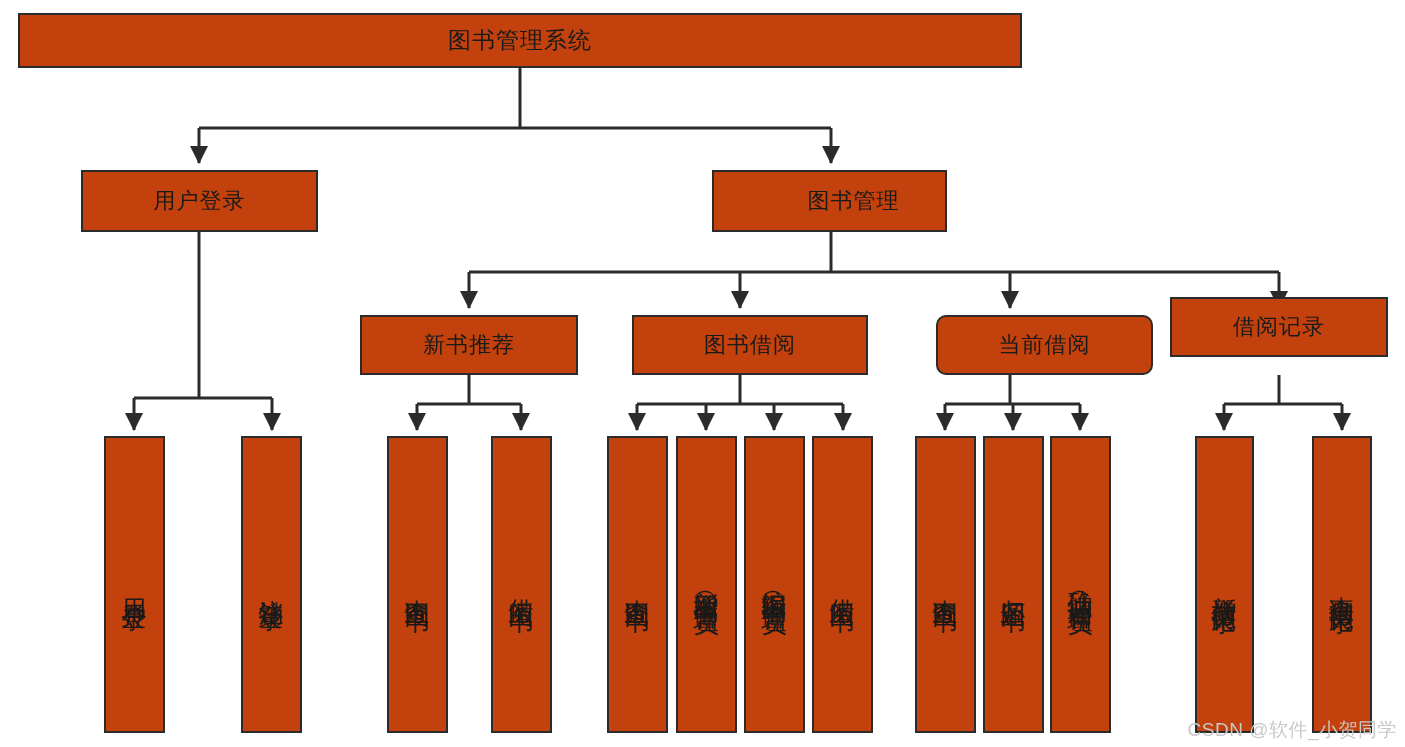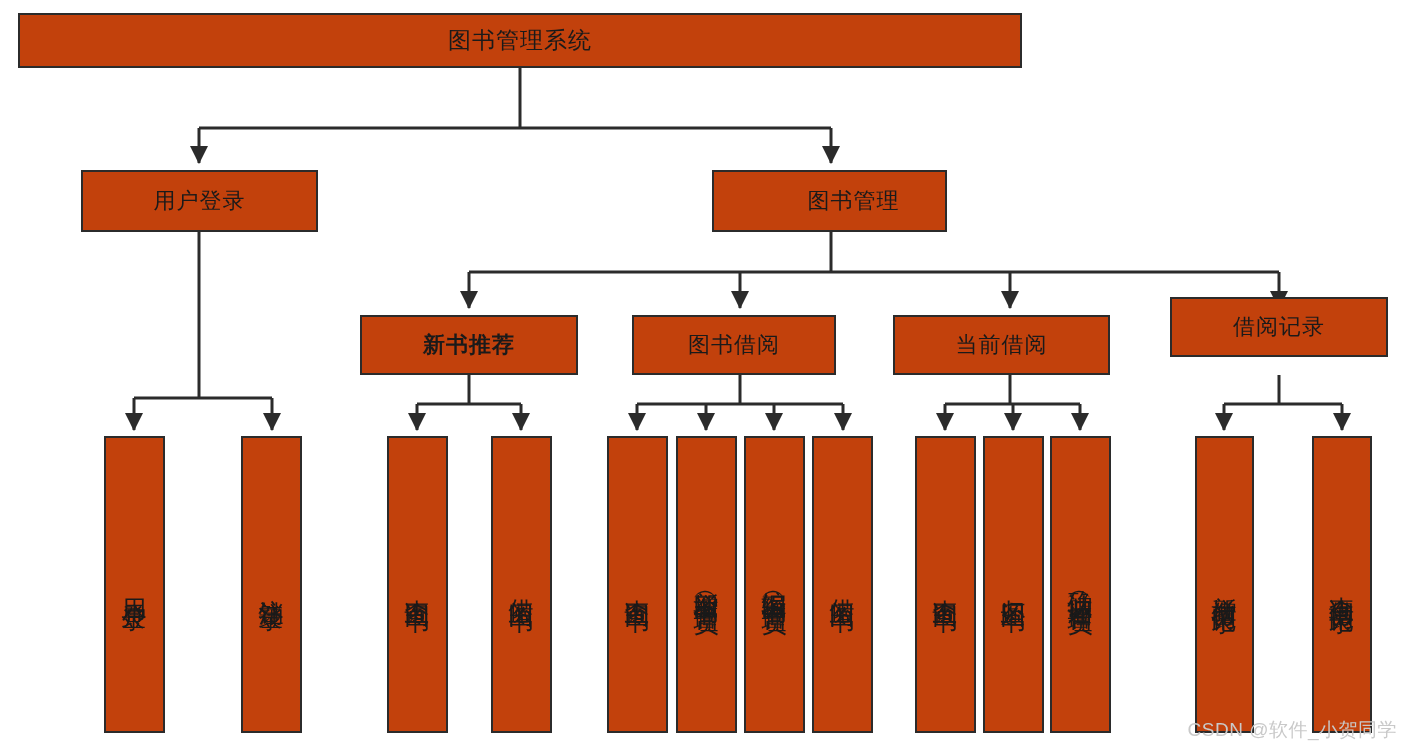--- a/index.html
+++ b/index.html
@@ -115,27 +115,27 @@
     <span class="lbl">图书管理系统</span>
   </div>
 
   <div class="node h" style="left:81px;top:170px;width:237px;height:62px;">
     <span class="lbl">用户登录</span>
   </div>
   <div class="node h" style="left:712px;top:170px;width:235px;height:62px;padding-left:48px;">
     <span class="lbl">图书管理</span>
   </div>
 
-  <div class="node h" style="left:360px;top:315px;width:218px;height:60px;font-weight:bold;">
+  <div class="node h" style="left:360px;top:315px;width:218px;height:60px;">
     <span class="lbl">新书推荐</span>
   </div>
-  <div class="node h" style="left:632px;top:315px;width:204px;height:60px;">
+  <div class="node h" style="left:632px;top:315px;width:236px;height:60px;">
     <span class="lbl">图书借阅</span>
   </div>
-  <div class="node h" style="left:893px;top:315px;width:217px;height:60px;">
+  <div class="node h" style="left:936px;top:315px;width:217px;height:60px;border-radius:10px;">
     <span class="lbl">当前借阅</span>
   </div>
   <div class="node h" style="left:1170px;top:297px;width:218px;height:60px;">
     <span class="lbl">借阅记录</span>
   </div>
 
   <div class="node v" style="left:104px;top:436px;width:61px;height:297px;">
     <span class="lbl">用户登录</span>
   </div>
   <div class="node v" style="left:241px;top:436px;width:61px;height:297px;">

